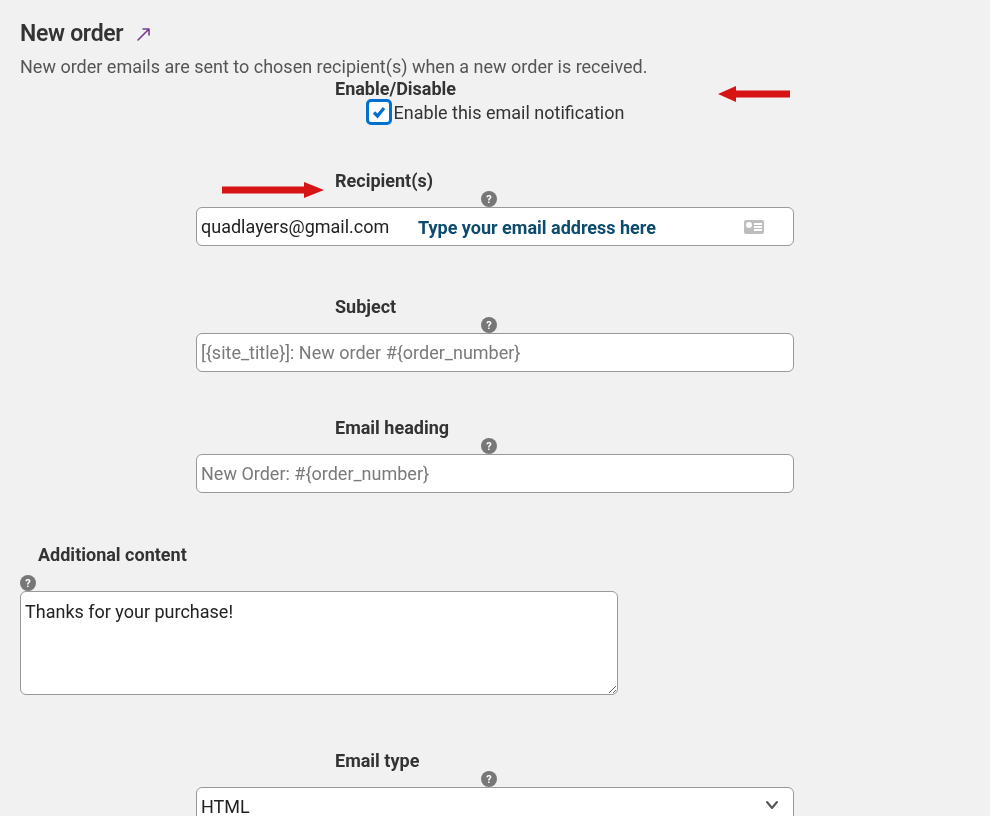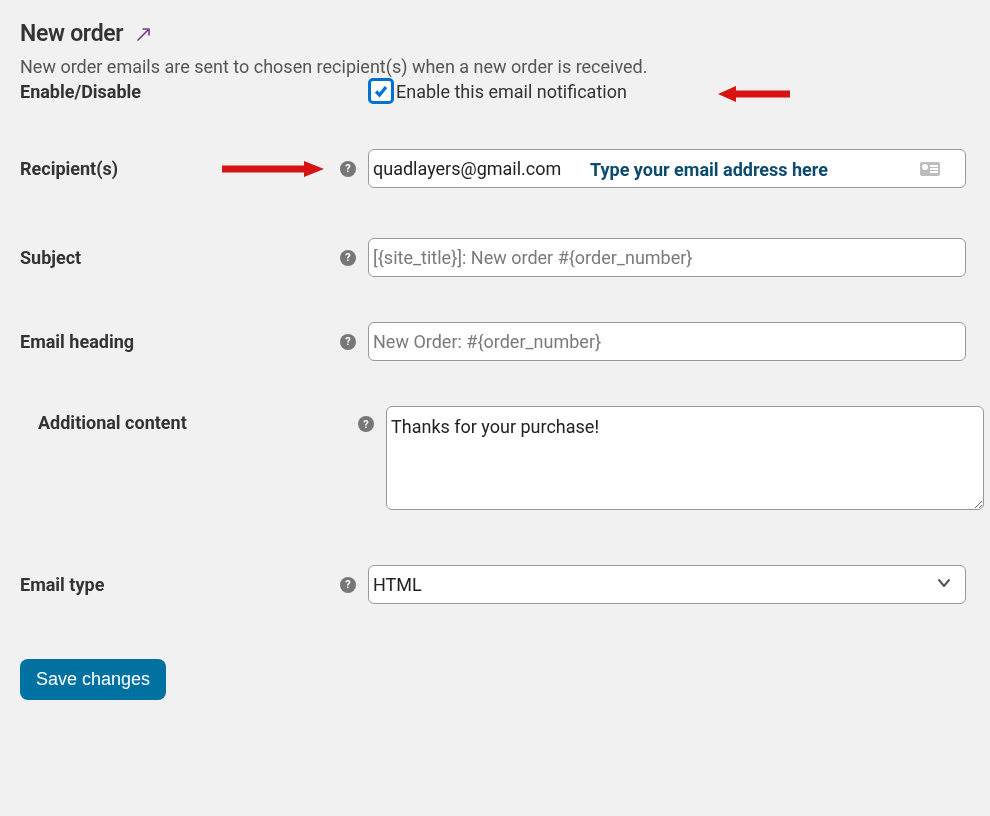--- a/index.html
+++ b/index.html
@@ -36,20 +36,21 @@
     .description {
       font-size: 18px;
       color: #555;
       line-height: 1.3;
     }
     .form-row {
       display: flex;
       align-items: center;
       margin-bottom: 45px;
       position: relative;
+      flex-direction: column;
     }
     .form-row.textarea-row { align-items: flex-start; }
     .form-row.textarea-row .label-col { padding-top: 6px; margin-left: 18px; }
     .form-row.textarea-row .help-col { padding-top: 10px; }
     .label-col {
       width: 320px;
       flex-shrink: 0;
       font-size: 18px;
       font-weight: 700;
       color: #333;

